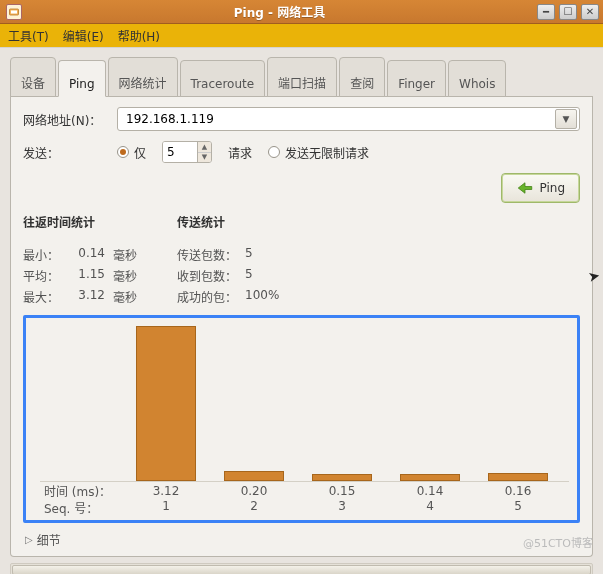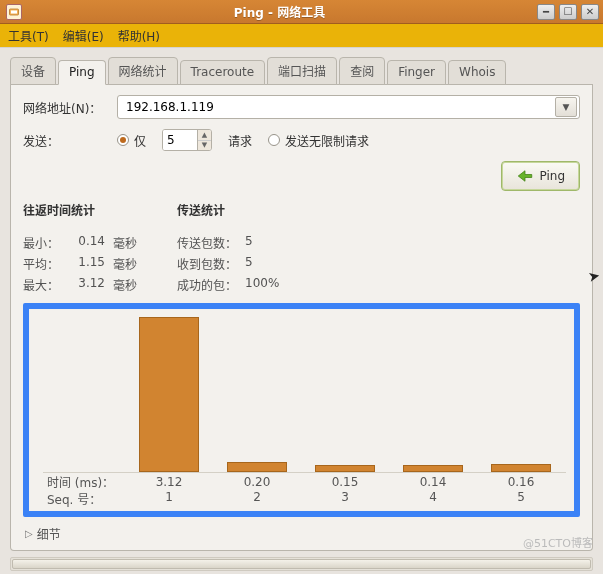--- a/index.html
+++ b/index.html
@@ -60,21 +60,21 @@
   .menubar span { cursor: default; }
   
   .tabstrip {
     margin: 8px 10px 0 10px;
     display: flex;
     align-items: flex-end;
     border-bottom: 1px solid #b9b5ac;
     gap: 0;
   }
   .tab {
-    padding: 4px 10px 5px 10px;
+    padding: 16px 10px 5px 10px;
     background: #e2ded7;
     border: 1px solid #b9b5ac;
     border-bottom: 1px solid #b9b5ac;
     border-radius: 4px 4px 0 0;
     margin-right: 2px;
     color: #555;
     cursor: pointer;
     position: relative;
     top: 1px;
   }
@@ -196,21 +196,21 @@
   .stats-col .hdr { font-weight: bold; margin-bottom: 14px; }
   .stats-col .row { display: flex; gap: 4px; padding: 2px 0; color: #525252;}
   .stats-col .row .k { min-width: 42px; }
   .stats-col .row .v { }
   .stats-col.left .row .k { min-width: 42px; text-align: left; }
   .stats-col.left .row .v { min-width: 36px; text-align: right; }
   .stats-col.left .row .u { margin-left: 4px; }
   .stats-col.right .row .k { min-width: 64px; }
   
   .chart-box {
-    border: 6px solid #3b82f6;
+    border: 3px solid #3b82f6;
     border-radius: 2px;
     background: #f3f1ed;
     padding: 8px 8px 4px 14px;
     margin-bottom: 6px;
   }
   .chart-bars {
     height: 155px;
     display: flex;
     align-items: flex-end;
     gap: 28px;

